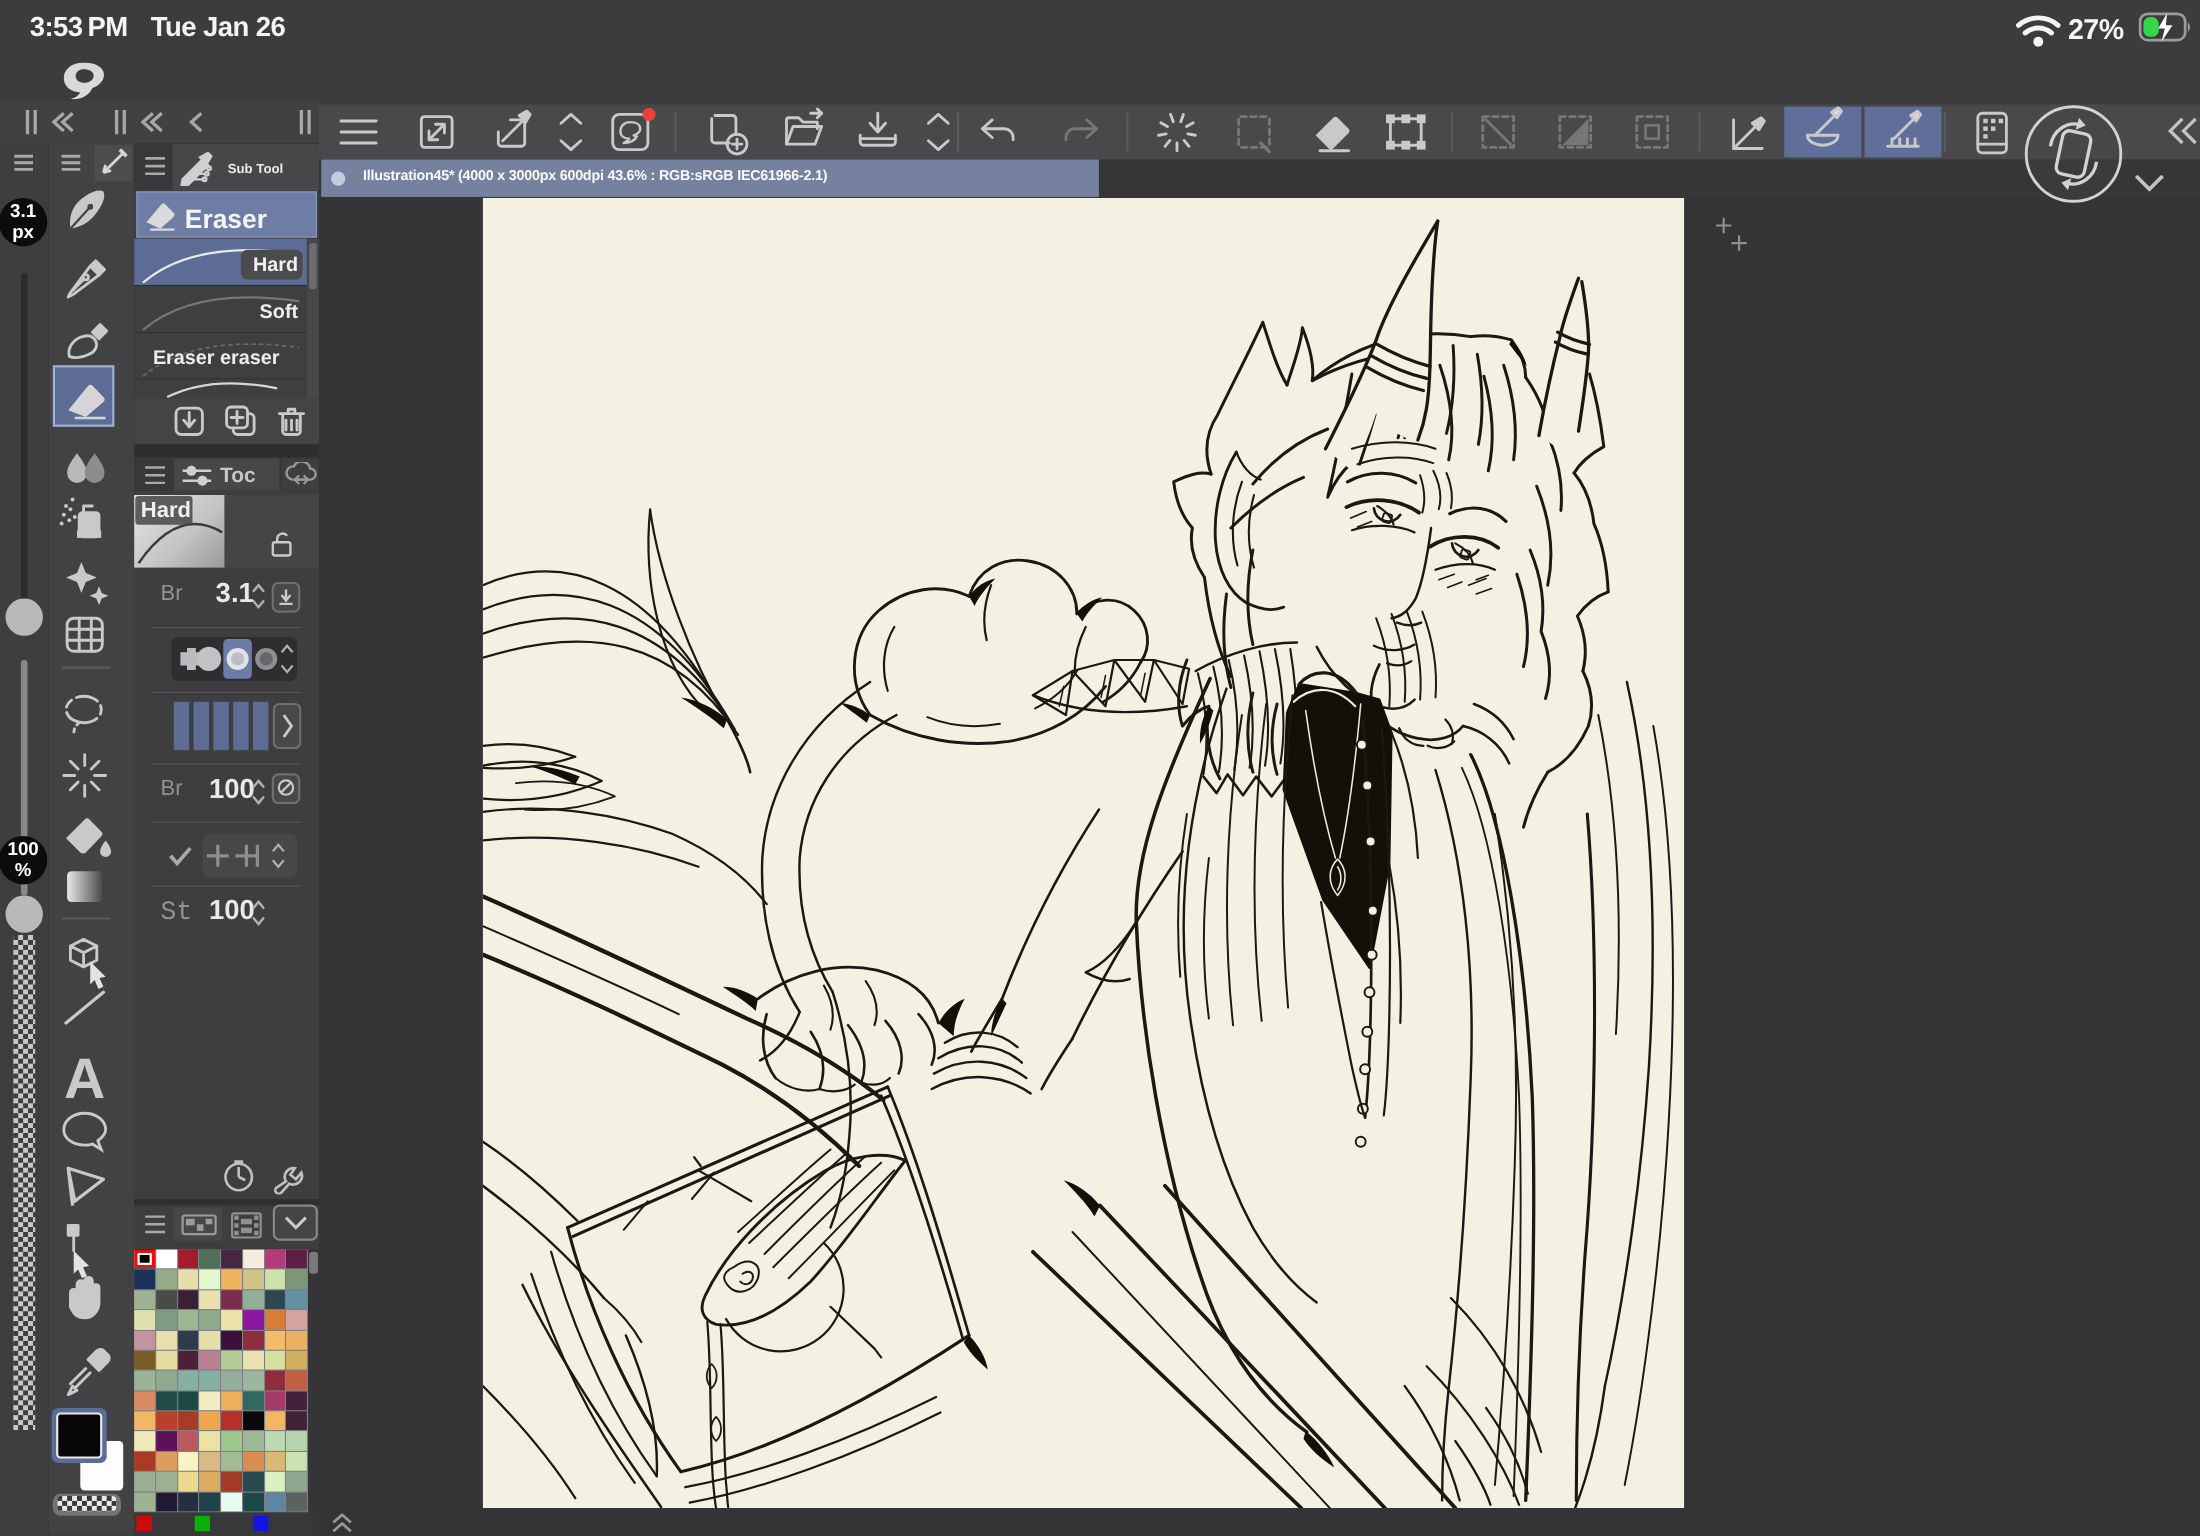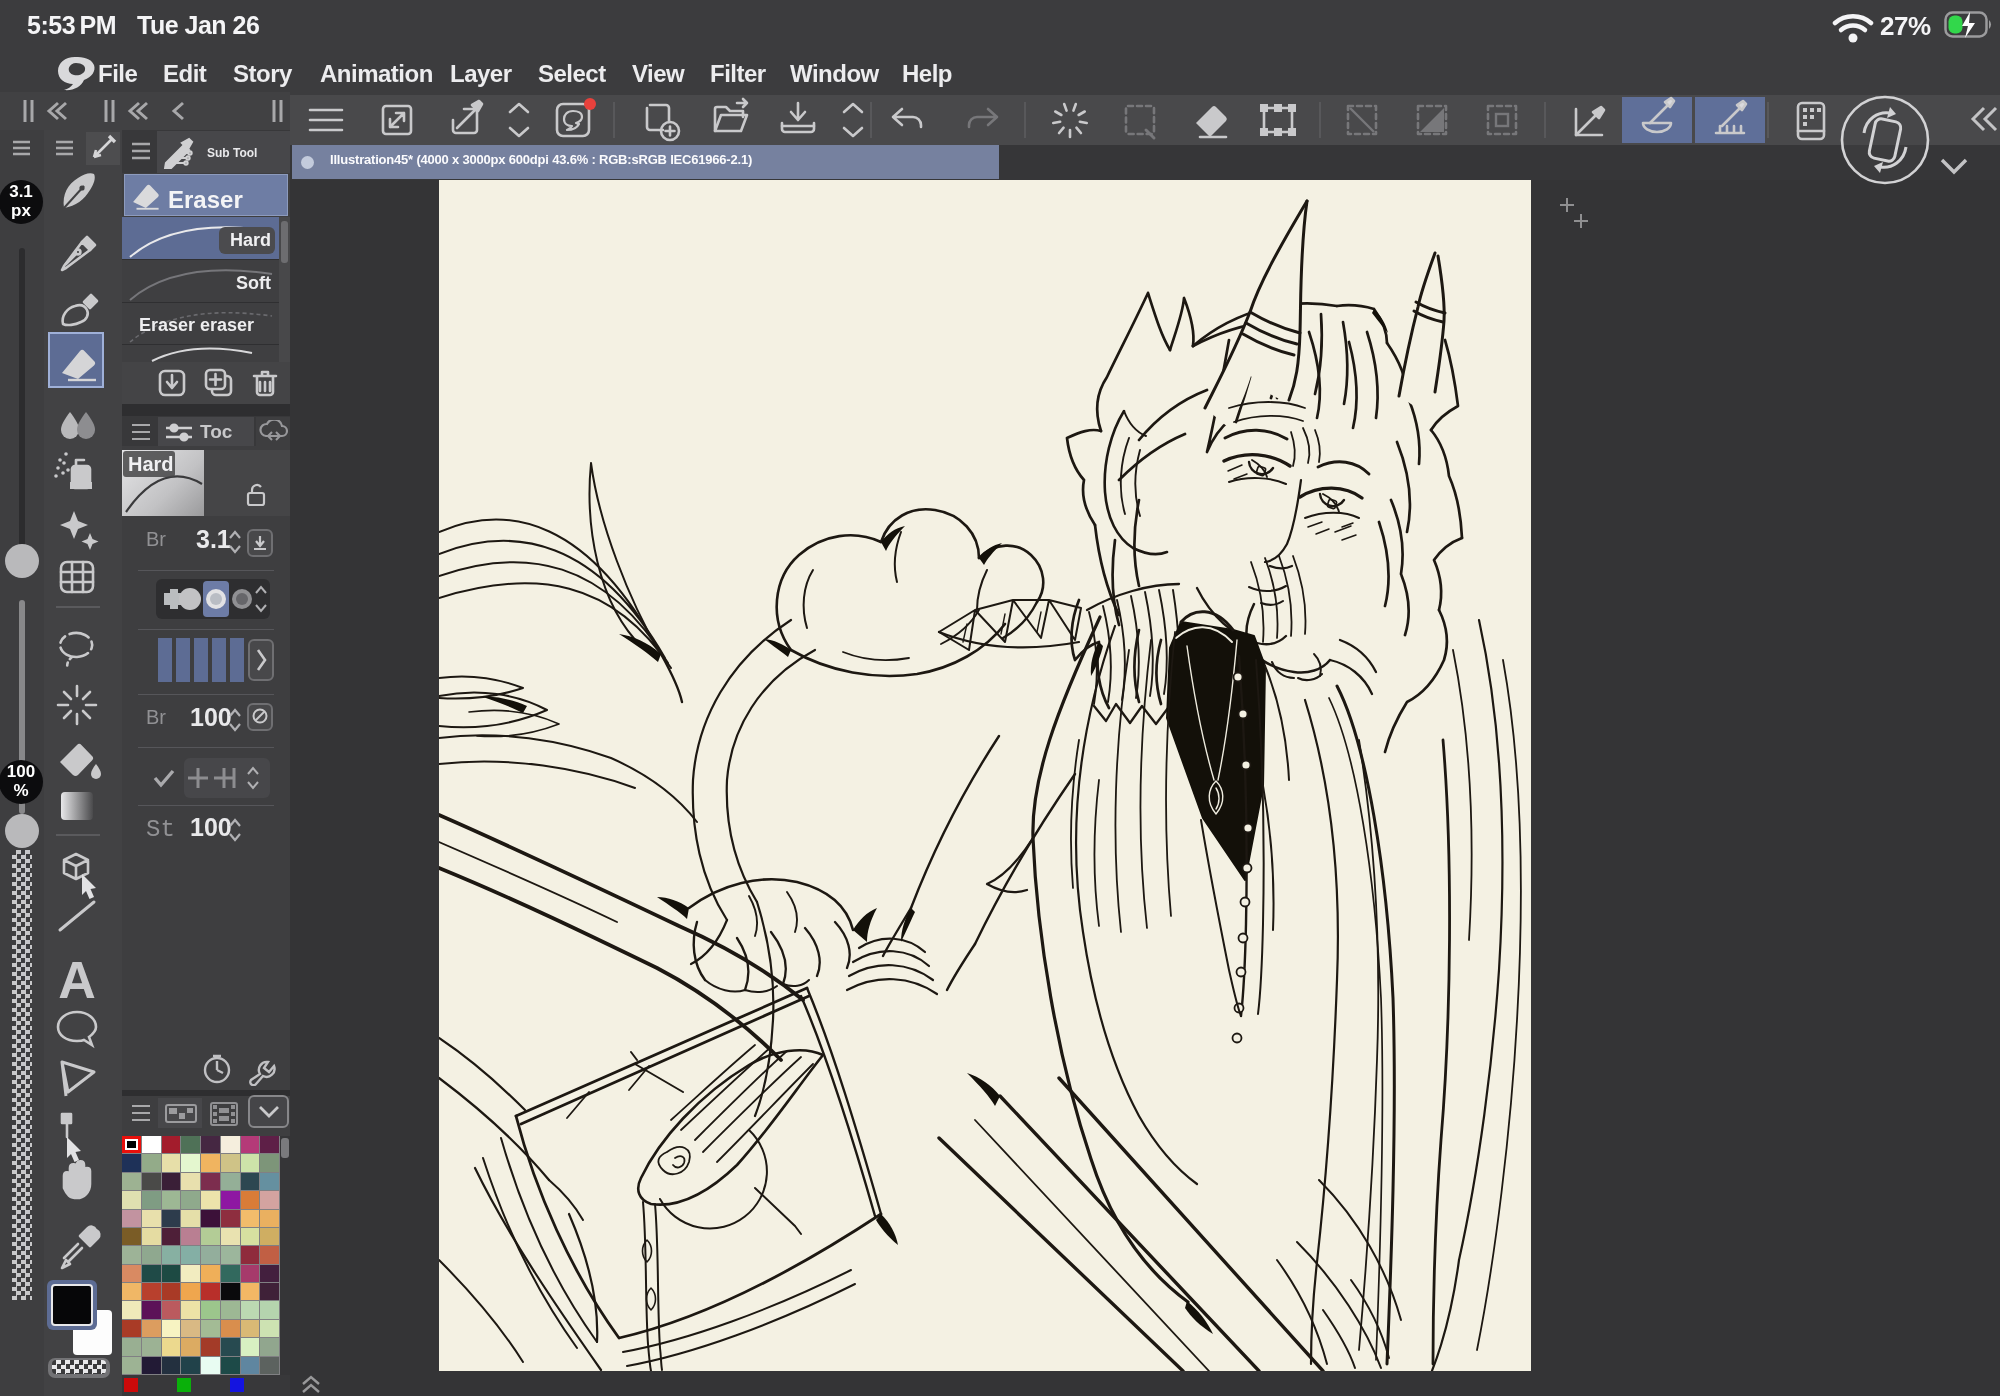--- a/index.html
+++ b/index.html
@@ -10,21 +10,21 @@
   .ic { stroke:#c9c9cb; fill:none; stroke-width:2.6; stroke-linecap:round; stroke-linejoin:round; }
   .icf { fill:#c9c9cb; stroke:none; }
   .dim { stroke:#77777a; }
 </style>
 </head>
 <body>
 <div id="stage">
 
   
   <div class="abs" style="left:0;top:0;width:2000px;height:50px;background:#3c3c3e;"></div>
-  <div class="abs" style="left:27px;top:11px;font-size:25px;font-weight:bold;color:#f4f4f6;letter-spacing:-0.5px;">5:53 PM</div>
+  <div class="abs" style="left:27px;top:11px;font-size:25px;font-weight:bold;color:#f4f4f6;letter-spacing:-0.5px;">3:53 PM</div>
   <div class="abs" style="left:137px;top:11px;font-size:25px;font-weight:bold;color:#f4f4f6;letter-spacing:-0.5px;">Tue Jan 26</div>
   
   <svg class="abs" style="left:1832px;top:12px;" width="42" height="32" viewBox="0 0 42 32">
     <path d="M3 11 C13 2 29 2 39 11" stroke="#f4f4f6" stroke-width="4.5" fill="none" stroke-linecap="round"></path>
     <path d="M9 18 C16 12 26 12 33 18" stroke="#f4f4f6" stroke-width="4.5" fill="none" stroke-linecap="round"></path>
     <circle cx="21" cy="26" r="4.5" fill="#f4f4f6"></circle>
   </svg>
   <div class="abs" style="left:1880px;top:11px;font-size:26px;font-weight:bold;color:#f4f4f6;letter-spacing:-0.5px;">27%</div>
   
   <svg class="abs" style="left:1944px;top:11px;" width="48" height="28" viewBox="0 0 48 28">
@@ -32,32 +32,20 @@
     <rect x="4.5" y="4.5" width="14" height="18" rx="6" fill="#32d74b"></rect>
     <path d="M45 9 v9 a6 6 0 0 0 0 -9z" fill="#9b9b9d"></path>
     <path d="M26 1 L18 15 L24 15 L21 27 L31 12 L25 12 Z" fill="#fff"></path>
   </svg>
 
   
   <div class="abs" style="left:0;top:50px;width:2000px;height:42px;background:#3c3c3e;"></div>
   <svg class="abs" style="left:56px;top:55px;" width="40" height="36" viewBox="0 0 40 36">
     <path d="M19 2 C9 2 2 8 2 16 C2 24 9 29 17 29 C15 32 12 34 8 35 C17 36 25 32 28 25 C36 22 40 16 38 10 C35 3 27 2 19 2 Z M20 8 C26 8 30 11 29 15 C28 19 23 21 18 20 C14 19 12 16 13 12.5 C14 9.8 17 8 20 8 Z" fill="#d9d9db"></path>
   </svg>
-  <div class="abs" style="left:0;top:60px;width:2000px;height:34px;font-size:24px;font-weight:bold;color:#ececee;letter-spacing:-0.5px;">
-    <span class="abs" style="left:98px;">File</span>
-    <span class="abs" style="left:163px;">Edit</span>
-    <span class="abs" style="left:233px;">Story</span>
-    <span class="abs" style="left:320px;">Animation</span>
-    <span class="abs" style="left:450px;">Layer</span>
-    <span class="abs" style="left:538px;">Select</span>
-    <span class="abs" style="left:632px;">View</span>
-    <span class="abs" style="left:710px;">Filter</span>
-    <span class="abs" style="left:790px;">Window</span>
-    <span class="abs" style="left:902px;">Help</span>
-  </div>
 
   
   <div class="abs" style="left:0;top:92px;width:290px;height:38px;background:#414143;"></div>
   <svg class="abs" style="left:0;top:92px;" width="290" height="38" viewBox="0 0 290 38">
     <g stroke="#a8a8aa" stroke-width="3" fill="none">
       <path d="M25 8 V30 M32 8 V30"></path>
       <path d="M58 11 L49 19 L58 27 M66 11 L57 19 L66 27"></path>
       <path d="M106 8 V30 M113 8 V30"></path>
       <path d="M139 11 L130 19 L139 27 M147 11 L138 19 L147 27"></path>
       <path d="M183 11 L174 19 L183 27"></path>

